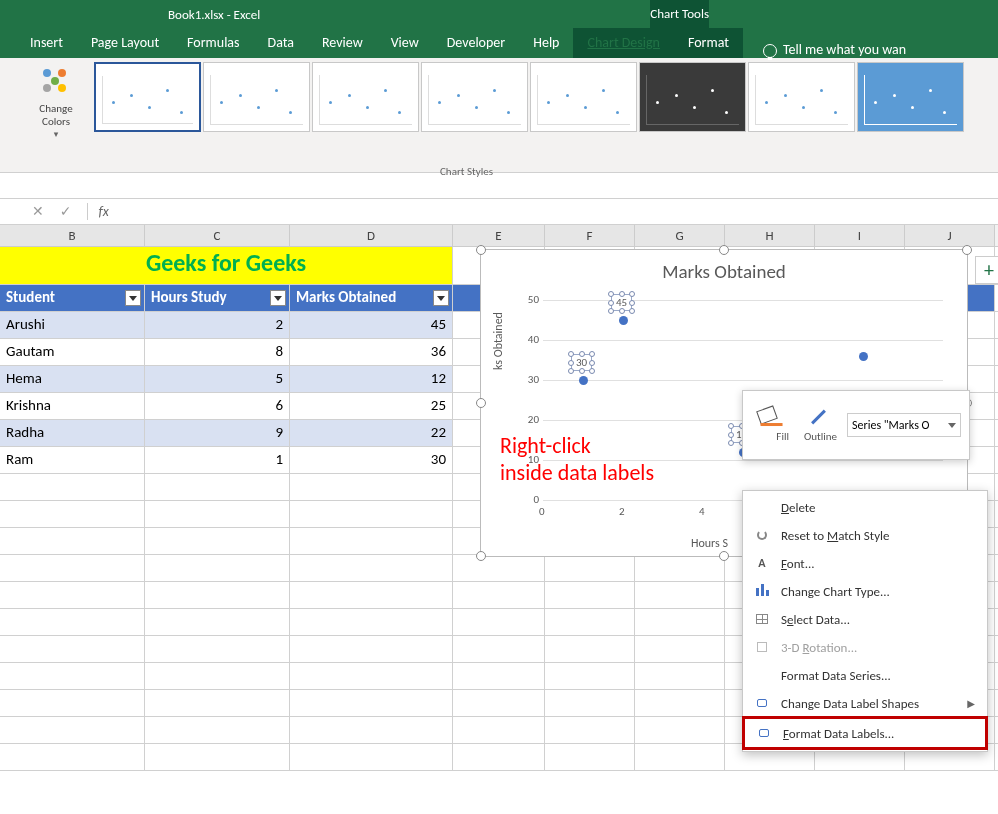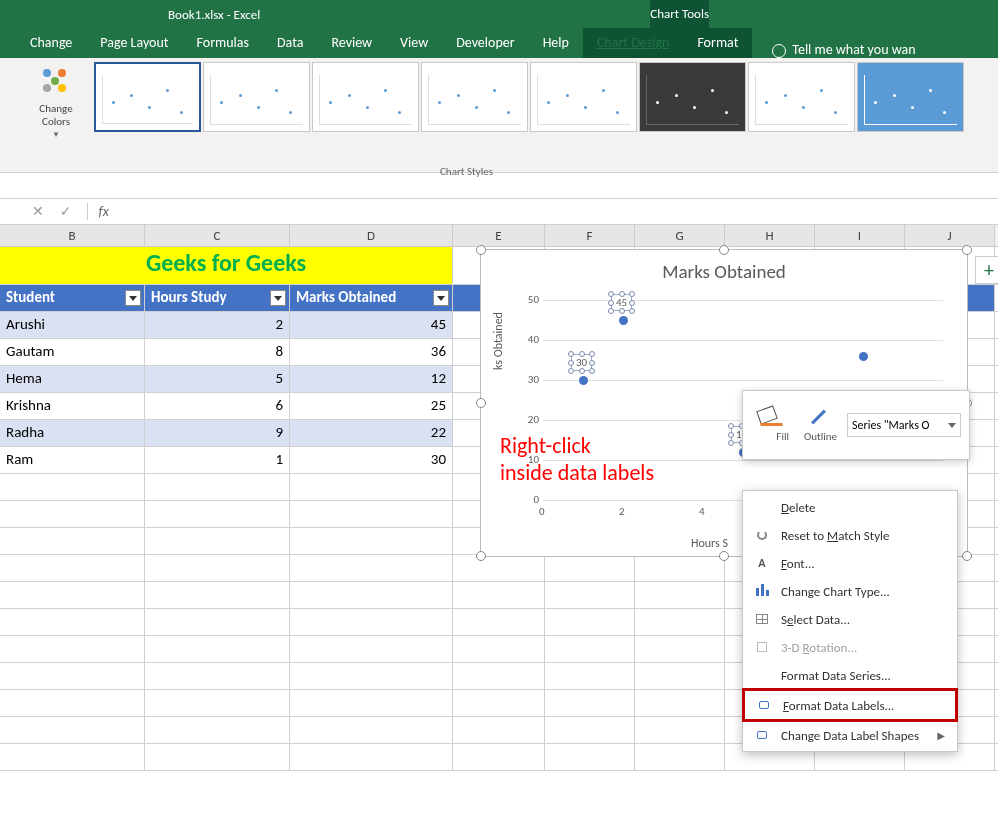--- a/index.html
+++ b/index.html
@@ -115,39 +115,39 @@
 .mini-toolbar{position:absolute;left:742px;top:390px;width:228px;height:70px;background:#fff;border:1px solid #c8c8c8;box-shadow:0 2px 8px rgba(0,0,0,.2);display:flex;align-items:center;padding:6px 8px;gap:10px;z-index:50;}
 .mini-btn{width:38px;text-align:right;font-size:11px;color:#555;cursor:pointer;}
 .mini-btn .ico{width:24px;height:20px;margin:0 auto 2px;position:relative;}
 .fill-ico{width:18px;height:14px;border:1.5px solid #555;transform:rotate(-20deg);position:relative;}
 .fill-ico::after{content:"";position:absolute;left:-2px;bottom:-6px;width:22px;height:3px;background:#ed7d31;transform:rotate(20deg);}
 .outline-ico{width:3px;height:18px;background:#4472c4;transform:rotate(45deg);margin:0 auto;}
 .series-sel{flex:1;border:1px solid #ccc;font-size:12px;padding:4px;display:flex;justify-content:space-between;align-items:center;cursor:pointer;}
 .dd-arrow{border-left:4px solid transparent;border-right:4px solid transparent;border-top:5px solid #666;}
 
 
-.ctx-menu{position:absolute;left:742px;top:490px;width:216px;background:#fff;border:1px solid #c8c8c8;box-shadow:0 3px 10px rgba(0,0,0,.25);z-index:60;padding:2px 0;}
+.ctx-menu{position:absolute;left:742px;top:490px;width:246px;background:#fff;border:1px solid #c8c8c8;box-shadow:0 3px 10px rgba(0,0,0,.25);z-index:60;padding:2px 0;}
 .ctx-item{display:flex;align-items:center;padding:6px 12px 6px 10px;font-size:13px;color:#333;cursor:pointer;gap:10px;}
 .ctx-item.disabled{color:#a0a0a0;cursor:default;}
 .ctx-item.highlighted{border:3px solid #c00000;margin:-1px;}
 .ctx-ico{width:18px;height:16px;display:flex;align-items:center;justify-content:center;font-size:12px;color:#555;}
 .ctx-arrow{margin-left:auto;font-size:10px;color:#666;}
 .underline-letter{text-decoration:underline;}
 .bars-ico span{display:inline-block;width:3px;margin:0 1px;background:#4472c4;}
 </style>
 </head>
 <body>
 
 <div class="title-bar">
   <span class="title">Book1.xlsx - Excel</span>
   <span class="chart-tools">Chart Tools</span>
 </div>
 
 <div class="ribbon-tabs">
-  <div class="ribbon-tab">Change</div>
+  <div class="ribbon-tab">Insert</div>
   <div class="ribbon-tab">Page Layout</div>
   <div class="ribbon-tab">Formulas</div>
   <div class="ribbon-tab">Data</div>
   <div class="ribbon-tab">Review</div>
   <div class="ribbon-tab">View</div>
   <div class="ribbon-tab">Developer</div>
   <div class="ribbon-tab">Help</div>
   <div class="ribbon-tab active context">Chart Design</div>
   <div class="ribbon-tab context">Format</div>
   <div class="tell-me">
@@ -571,26 +571,26 @@
     <div class="ctx-item disabled">
       <div class="ctx-ico">
         <div style="width:10px;height:10px;border:1px solid #bbb;"></div>
       </div>
       <span>3-D <span class="underline-letter">R</span>otation...</span>
     </div>
     <div class="ctx-item">
       <div class="ctx-ico"></div>
       <span>Format Data Series...</span>
     </div>
+    <div class="ctx-item">
+      <div class="ctx-ico">
+        <div style="width:10px;height:8px;border:1.5px solid #4472c4;border-radius:2px;"></div>
+      </div>
+      <span>Change Data Label Shapes</span>
+      <span class="ctx-arrow">▶</span>
+    </div>
     <div class="ctx-item highlighted">
       <div class="ctx-ico">
         <div style="width:10px;height:8px;border:1.5px solid #4472c4;border-radius:2px;"></div>
       </div>
       <span><span class="underline-letter">F</span>ormat Data Labels...</span>
     </div>
-    <div class="ctx-item">
-      <div class="ctx-ico">
-        <div style="width:10px;height:8px;border:1.5px solid #4472c4;border-radius:2px;"></div>
-      </div>
-      <span>Change Data Label Shapes</span>
-      <span class="ctx-arrow">▶</span>
-    </div>
   </div>
 
 </body></html>

